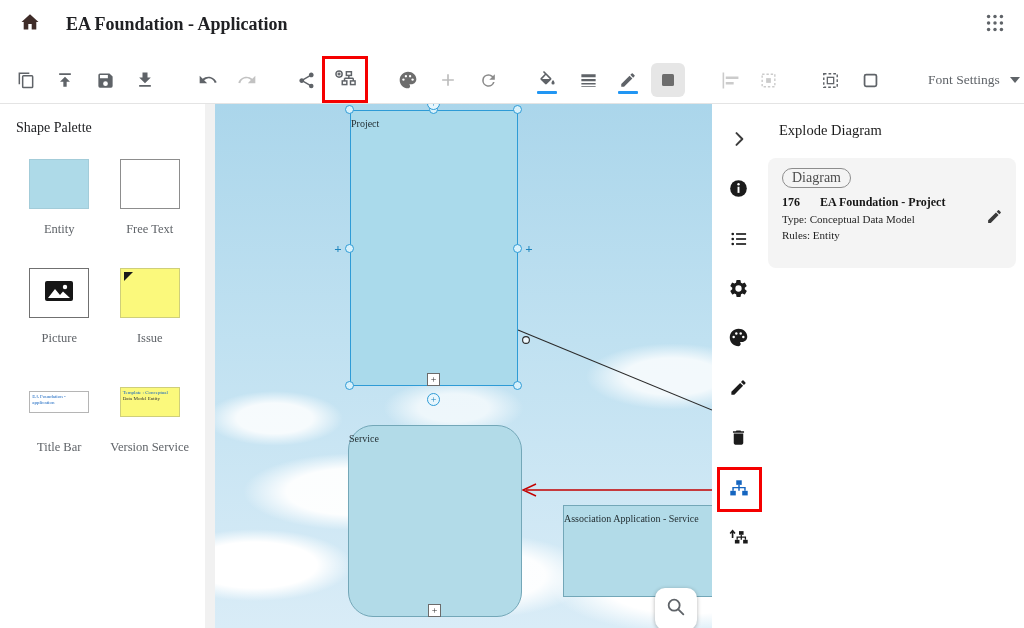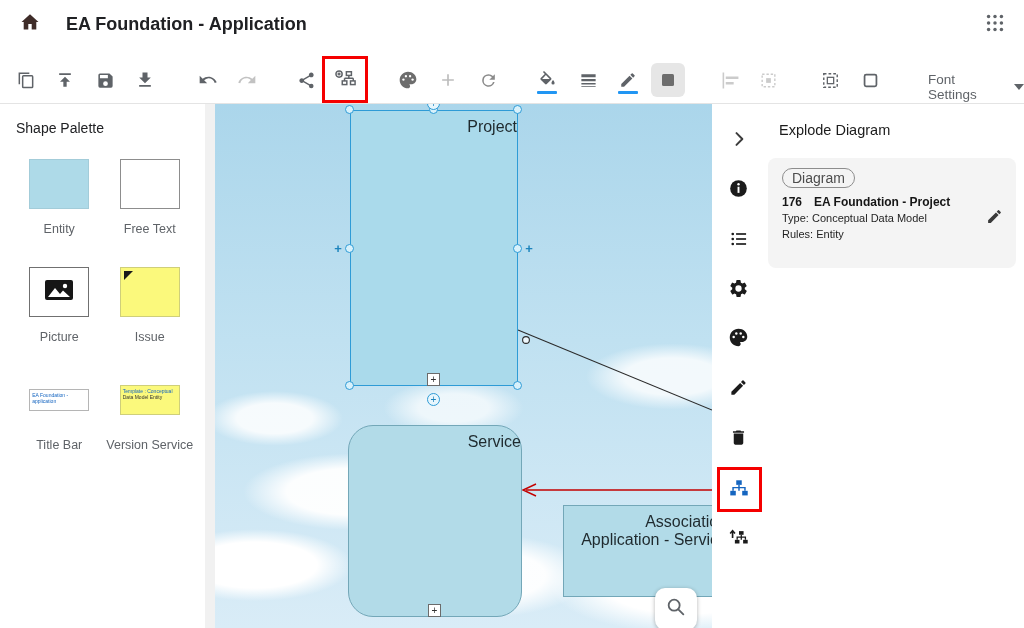--- a/index.html
+++ b/index.html
@@ -1,18 +1,18 @@
 <!DOCTYPE html>
 <html><head>
 <meta charset="utf-8">
 <style>
   * { box-sizing: border-box; margin: 0; padding: 0; }
   html,body { width:1024px; height:628px; overflow:hidden; background:#fff;
     font-family:"Liberation Sans", sans-serif; }
-  .app { position:relative; width:931px; height:628px; background:#4d7c0f; }
+  .app { position:relative; width:931px; height:628px; background:#4d7c0f;font-family:Liberation Serif, serif; }
 
   
   .header { position:absolute; left:0; top:0; width:1024px; height:48px;
     display:flex; align-items:center; background:#fff; }
   .home-btn { margin-left:16px; width:28px; height:28px; display:flex;
     align-items:center; justify-content:center; cursor:pointer; }
   .page-title { margin-left:22px; font-size:18px; font-weight:600; color:#202124; }
   .apps-btn { position:absolute; right:16px; top:12px; width:26px; height:26px;
     display:flex; align-items:center; justify-content:center; cursor:pointer; }
 
@@ -66,22 +66,22 @@
       radial-gradient(ellipse 150px 52px at 28% 74%, rgba(255,255,255,.95) 45%, rgba(255,255,255,0) 74%),
       radial-gradient(ellipse 130px 48px at 8% 88%, rgba(255,255,255,1) 48%, rgba(255,255,255,0) 75%),
       radial-gradient(ellipse 160px 58px at 52% 90%, rgba(255,255,255,.95) 45%, rgba(255,255,255,0) 74%),
       radial-gradient(ellipse 120px 46px at 92% 52%, rgba(255,255,255,.8) 40%, rgba(255,255,255,0) 72%),
       radial-gradient(ellipse 180px 62px at 95% 92%, rgba(255,255,255,1) 45%, rgba(255,255,255,0) 76%),
       radial-gradient(ellipse 100px 40px at 48% 58%, rgba(255,255,255,.7) 35%, rgba(255,255,255,0) 70%),
       linear-gradient(180deg, #abd6eb 0%, #c0e1f1 45%, #d9ecf7 100%);
   }
   .entity { position:absolute; background:#b2dbe8; border:1px solid #73a7b8;
     cursor:pointer; }
-  .entity .ent-label { display:block; text-align:right; padding-top:7px;
-    font-size:16px; color:#1f2a2e; }
+  .entity .ent-label { display:block; text-align:left; padding-top:7px;
+    font-size:10px; color:#1f2a2e; }
   .entity.selected { border:1.6px solid #2e9bd6; background:#aadaeb; }
   .assoc-label { font-size:8px; padding-top:5px; }
   .conn-overlay { position:absolute; left:0; top:0; pointer-events:none; }
   .handle { position:absolute; width:9px; height:9px; border-radius:50%;
     background:#d8f1fb; border:1.5px solid #2e9bd6; cursor:pointer; }
   .plus-mark { position:absolute; width:12px; height:12px; color:#1d84bd;
     font-size:13px; font-weight:bold; line-height:12px; text-align:center; cursor:pointer; }
   .plus-mark::before { content:"+"; }
   .plus-box { position:absolute; width:13px; height:13px; background:#fff;
     border:1px solid #6b6b6b; color:#333; font-size:10px; line-height:11px;
@@ -103,21 +103,21 @@
 
   
   .right-panel { position:absolute; left:765px; top:104px; width:259px; height:524px;
     background:#fff; }
   .rp-title { padding:18px 0 0 14px; font-size:14.5px; color:#1c1c1c; }
   .diagram-card { position:absolute; left:3px; top:54px; width:248px; height:110px;
     background:#f4f4f4; border-radius:8px; padding:10px 14px; }
   .badge { display:inline-block; border:1px solid #8d8d8d; border-radius:10px;
     padding:1px 9px; font-size:14px; color:#4d4d4d; }
   .card-line1 { margin-top:7px; font-size:12px; font-weight:bold; color:#161616;
-    display:flex; gap:12px; }
+    display:flex; gap:20px; }
   .card-line { margin-top:2px; font-size:11px; color:#1f1f1f; line-height:14px; }
   .card-edit { position:absolute; right:12px; top:50px; width:20px; height:20px;
     display:flex; align-items:center; justify-content:center; cursor:pointer; }
 
   
   .annot { position:absolute; border:3px solid #f50000; z-index:60; pointer-events:none; }
 </style>
 </head>
 <body>
 

